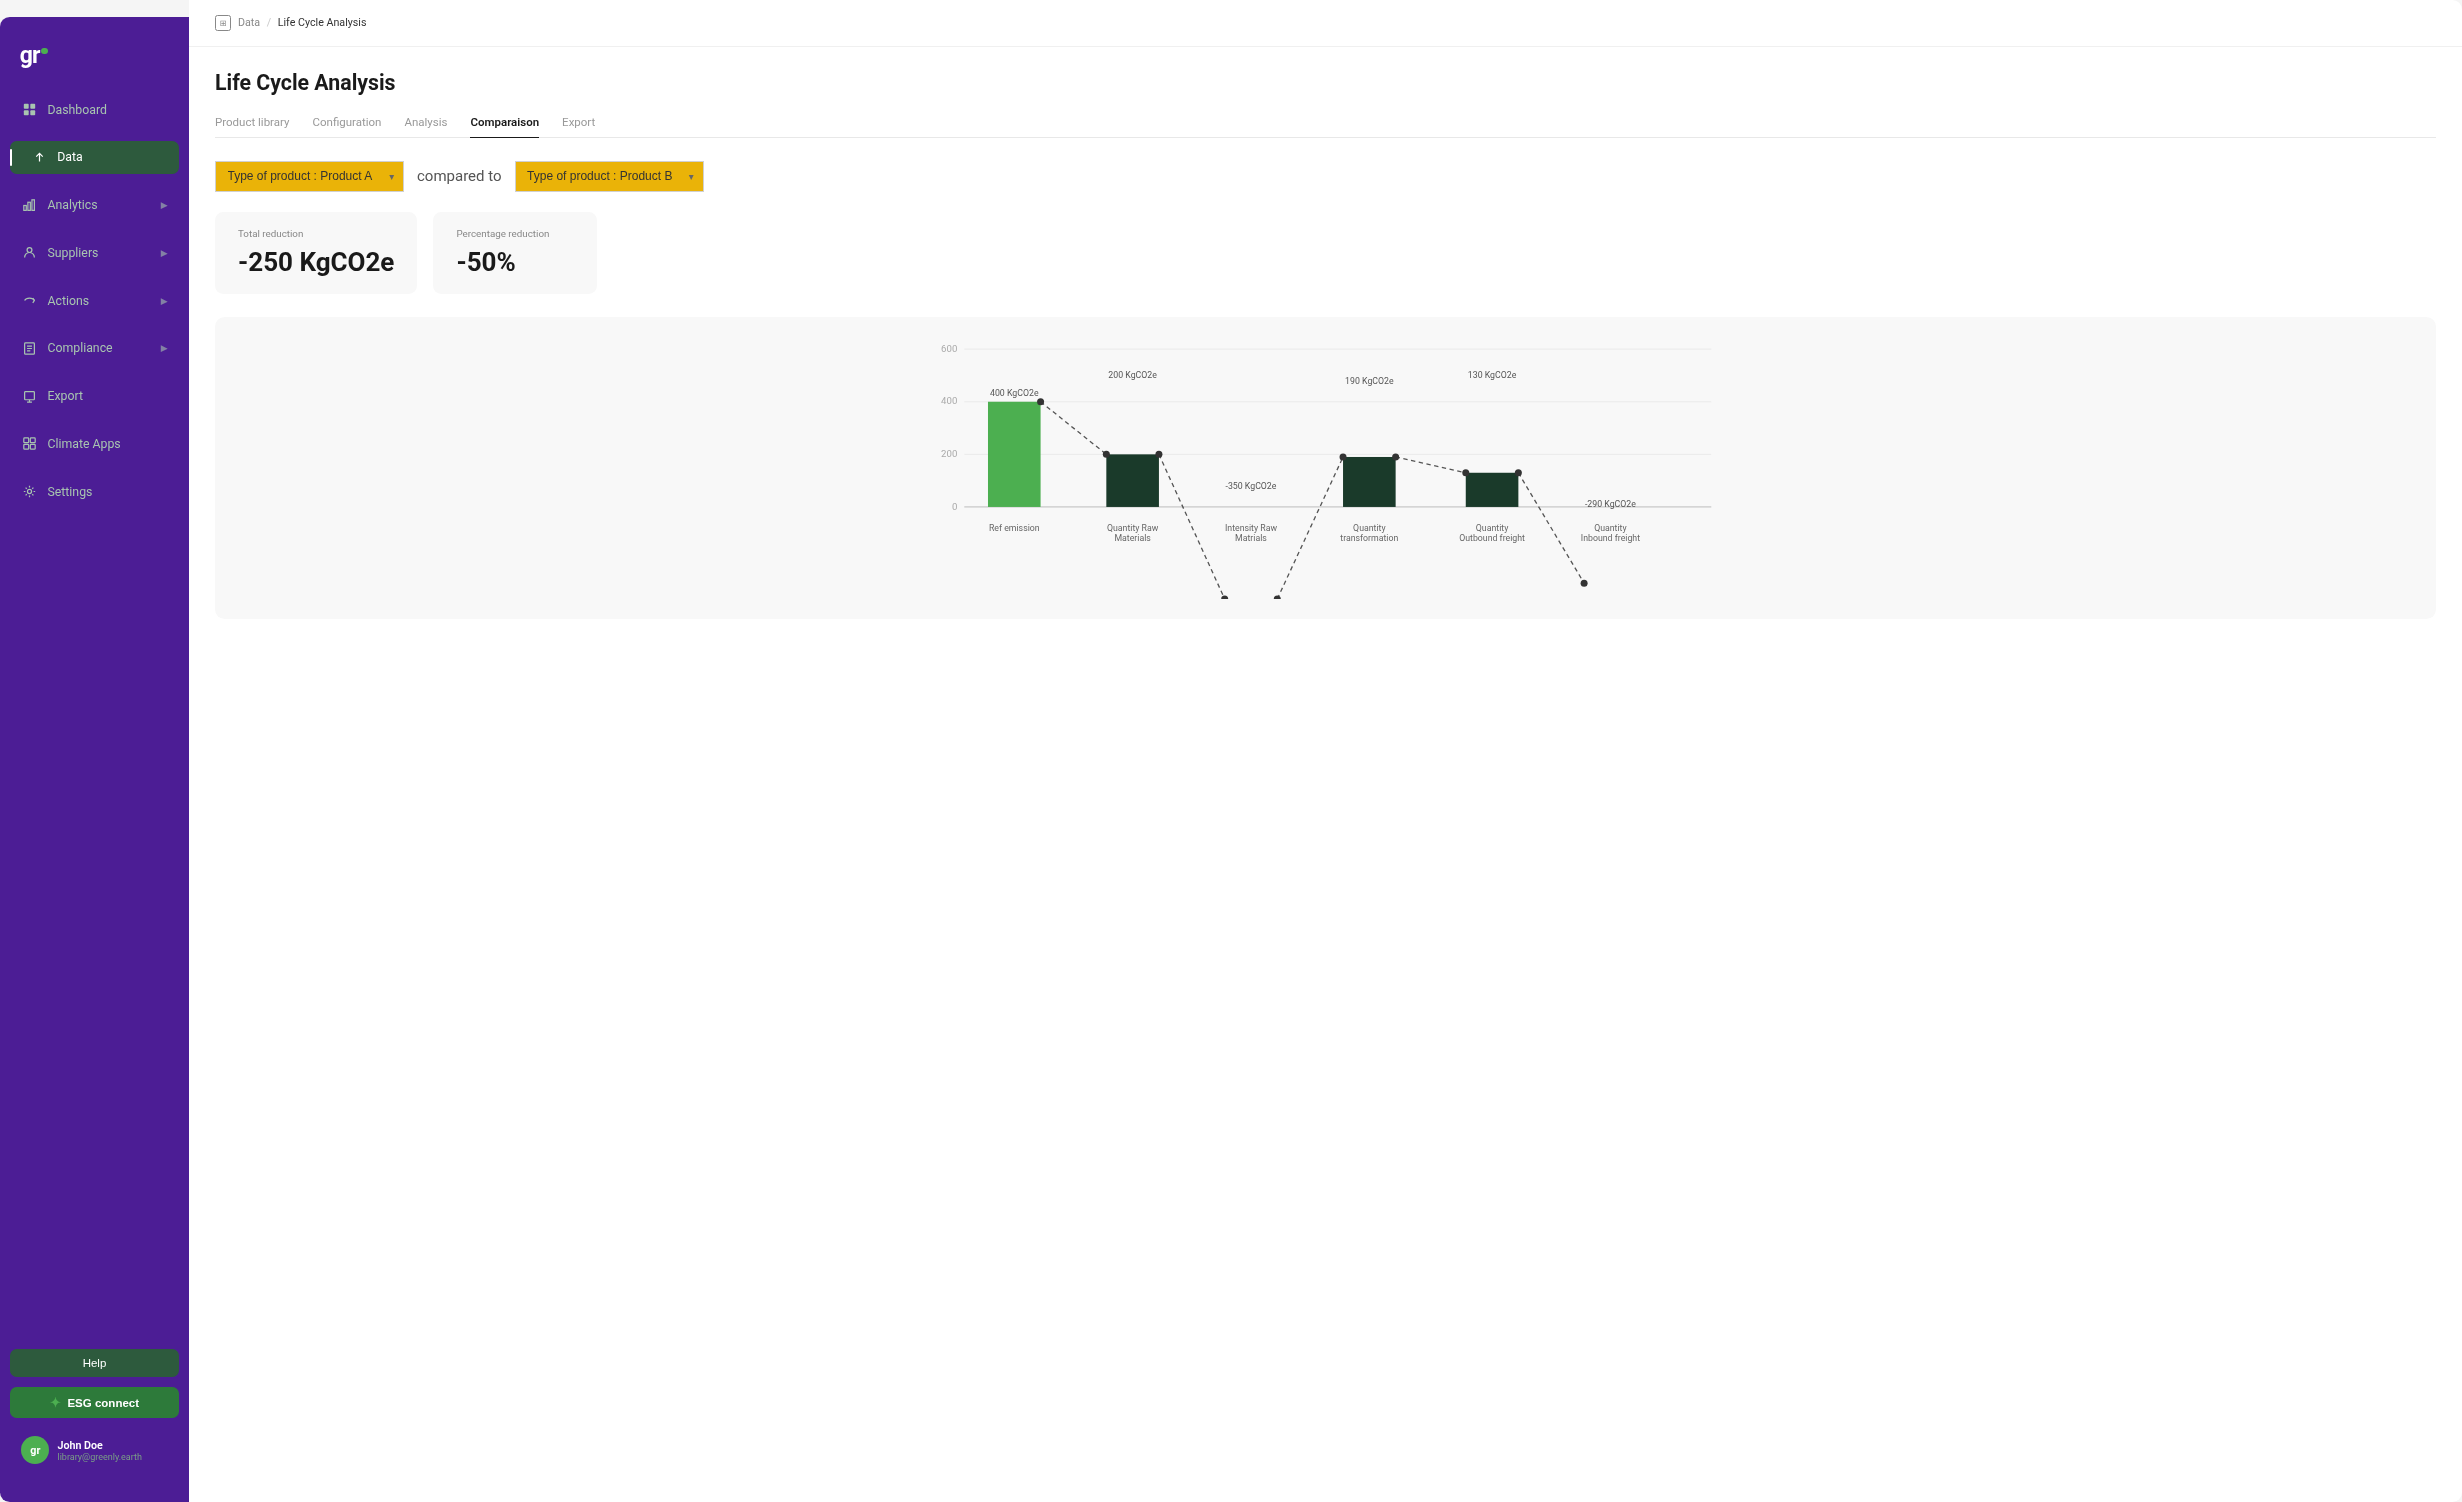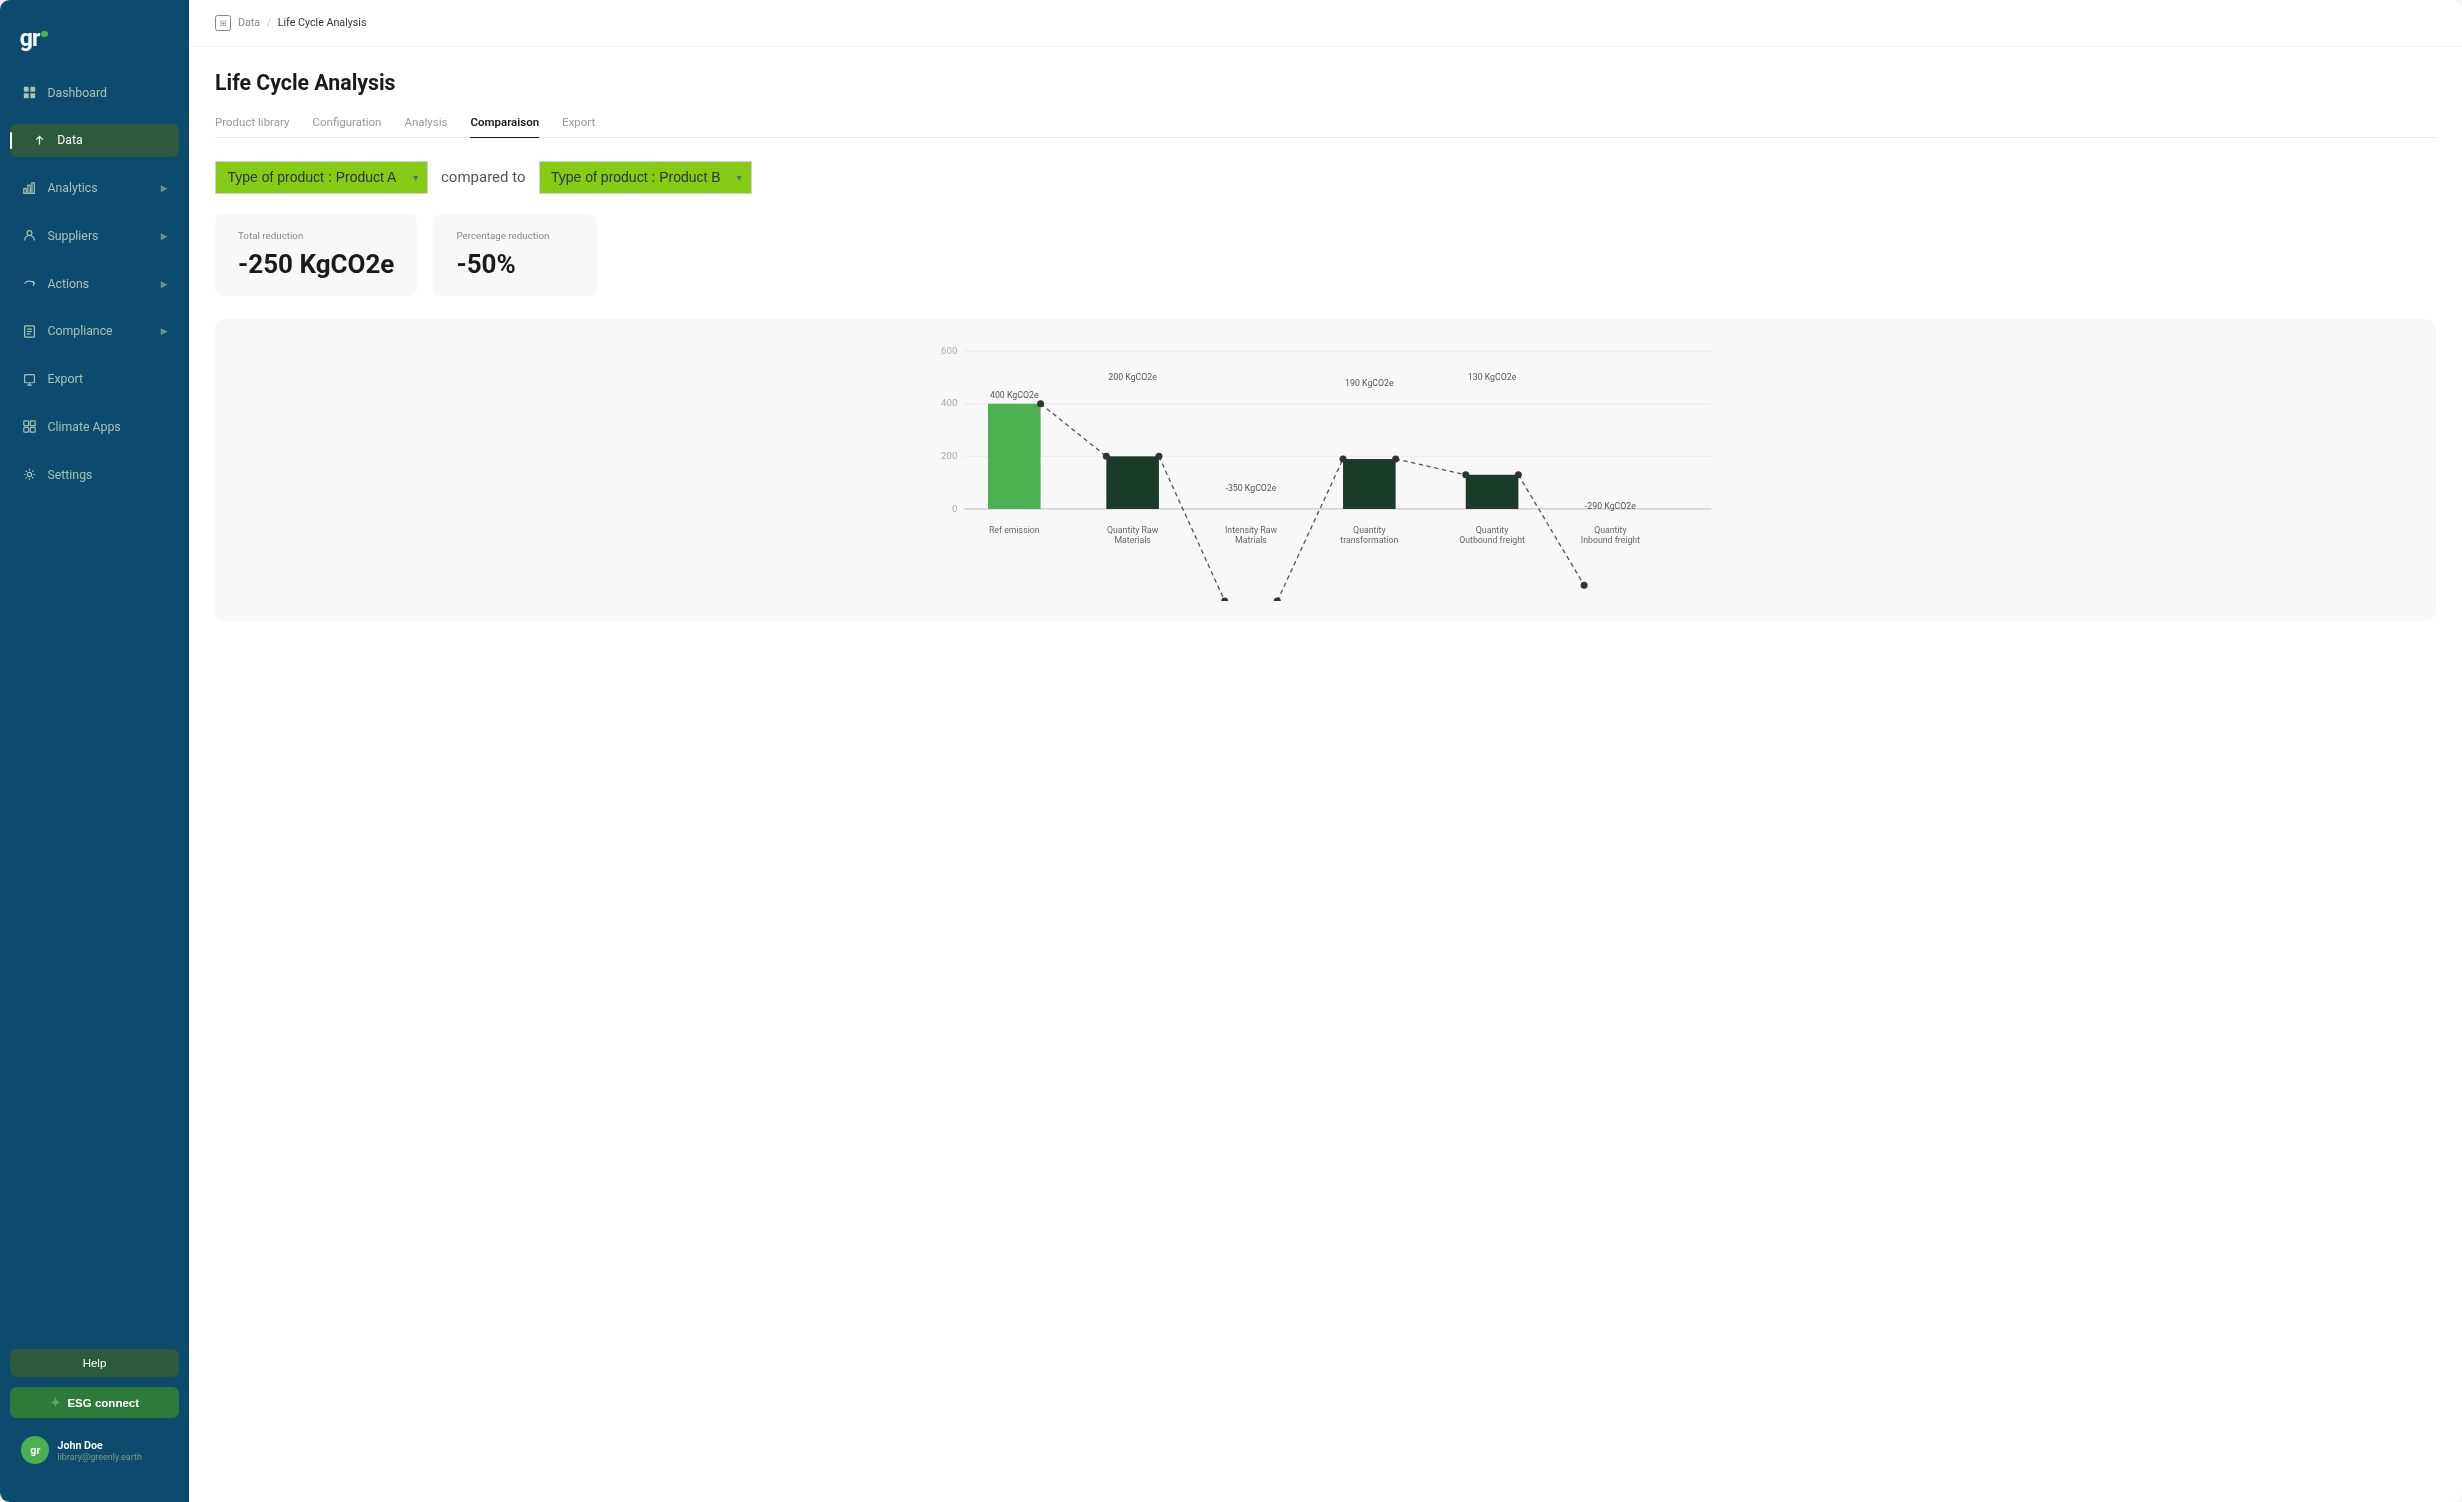--- a/index.html
+++ b/index.html
@@ -1,26 +1,27 @@
 <!DOCTYPE html>
 <html style="font-size:13px"><head>
   <meta charset="utf-8">
   <style>
     * { box-sizing: border-box; margin: 0; padding: 0; }
     body { font-family: -apple-system, BlinkMacSystemFont, 'Segoe UI', Roboto, sans-serif; display: flex; height: 100vh; background: #f5f5f5; }
 
     
     .sidebar {
       width: 189px;
-      background: #0c4a6e;
+      background: #4c1d95;
       display: flex;
       flex-direction: column;
       padding: 16.4px 0;
       flex-shrink: 0;
       border-radius: 9.8px 0 0 9.8px;
+      margin-top: 17px;
     }
     .sidebar-logo {
       padding: 8.2px 19.7px 24.6px 19.7px;
       display: flex;
       align-items: center;
     }
     .logo-text {
       color: #fff;
       font-size: 23px;
       font-weight: 700;
@@ -192,23 +193,23 @@
     .filter-row {
       display: flex;
       align-items: center;
       gap: 13px;
       margin-bottom: 19.7px;
     }
     .filter-select {
       border: 0.8px solid #d0d0d0;
       border-radius: 0;
       padding: 7.4px 29.5px 7.4px 11.5px;
-      font-size: 14px;
+      font-size: 12px;
       color: #333;
-      background: #84cc16;
+      background: #eab308;
       appearance: none;
       cursor: pointer;
       position: relative;
       min-width: 164px;
     }
     .select-wrap {
       position: relative;
       display: inline-block;
     }
     .select-wrap::after {

